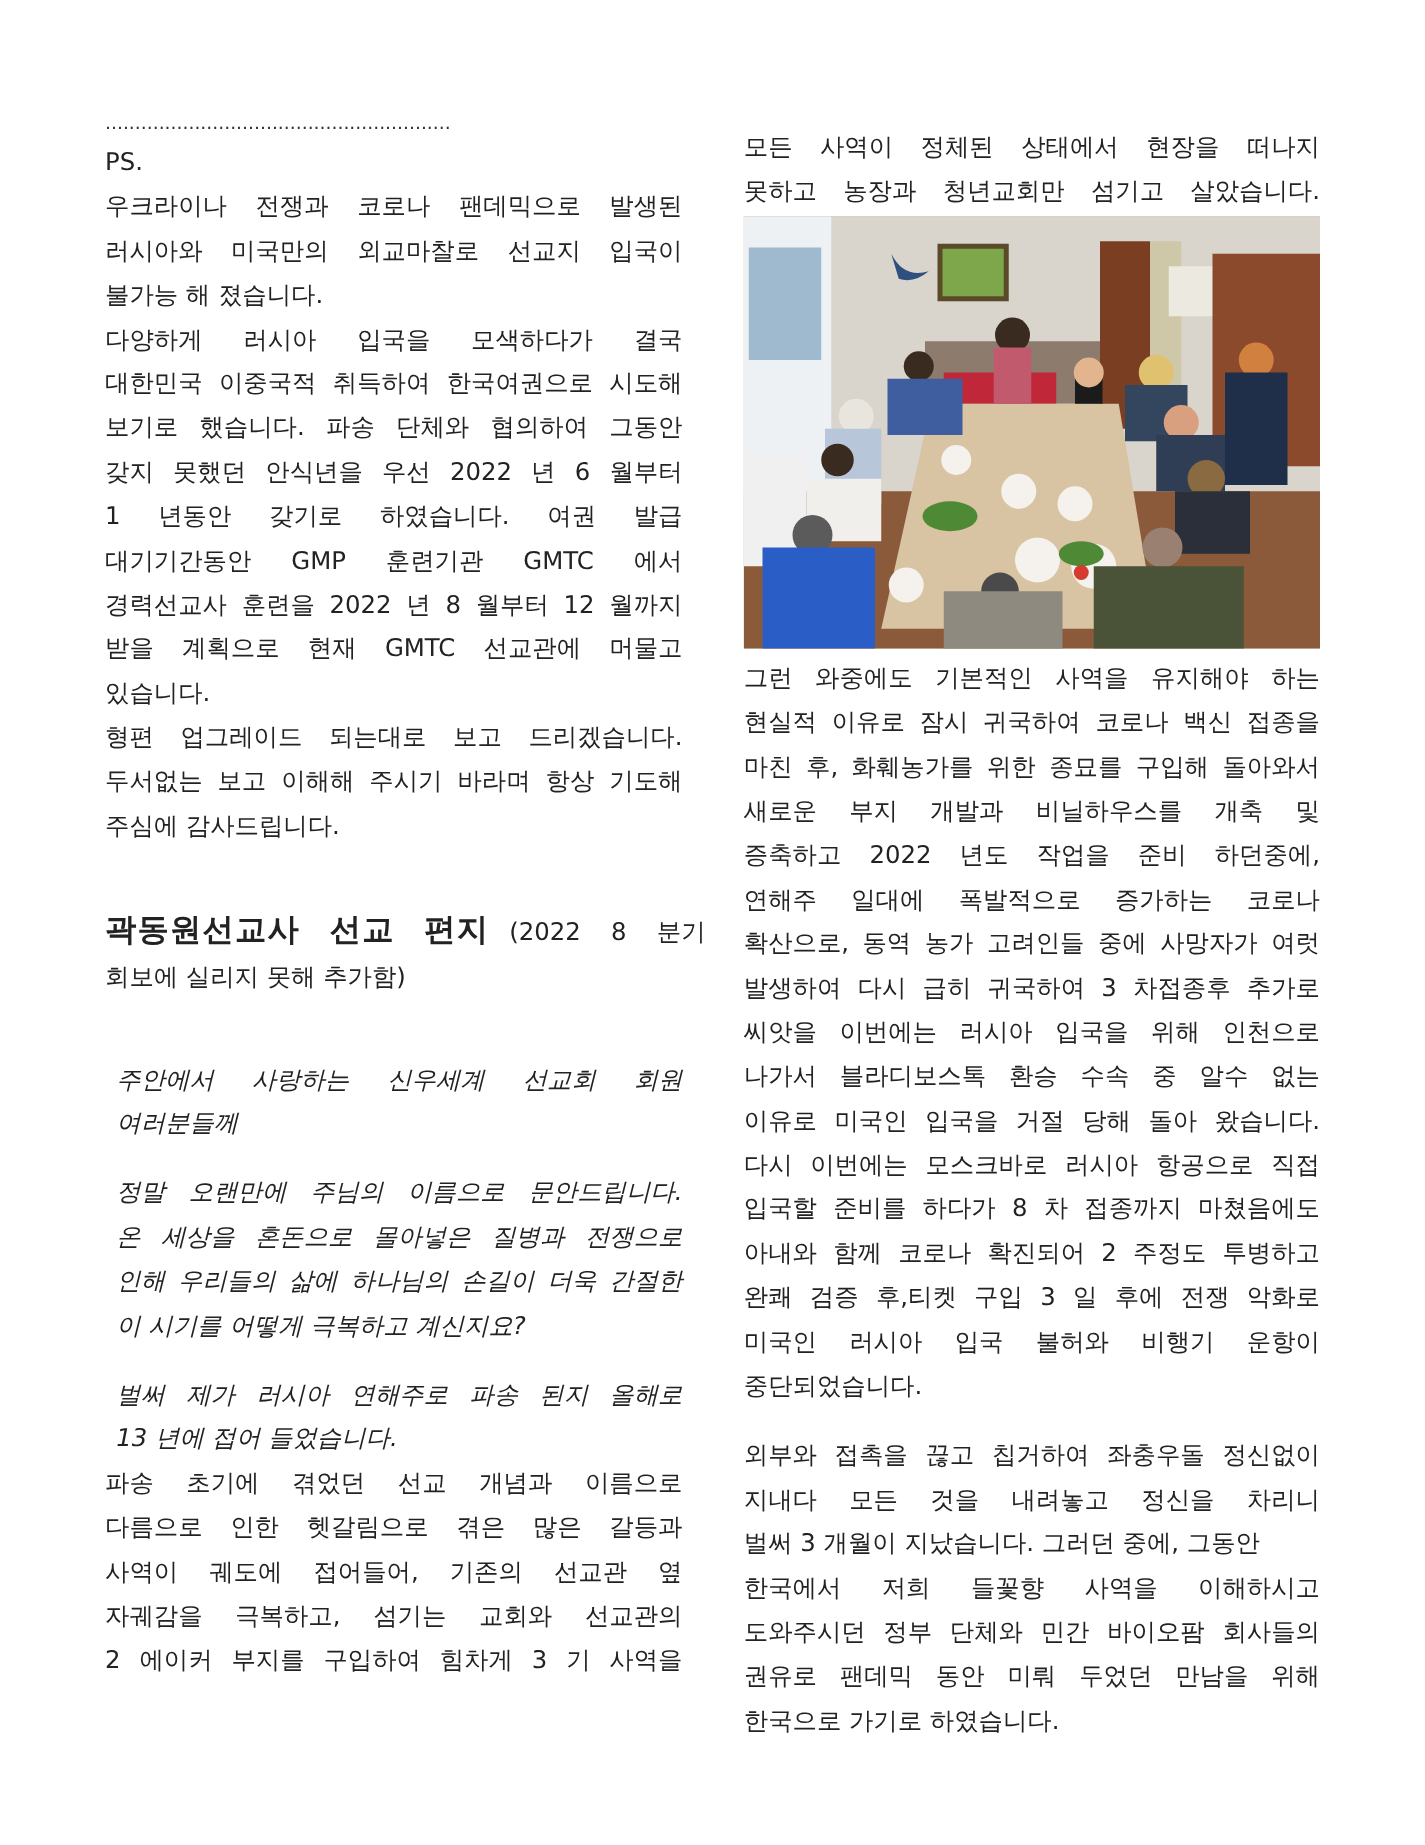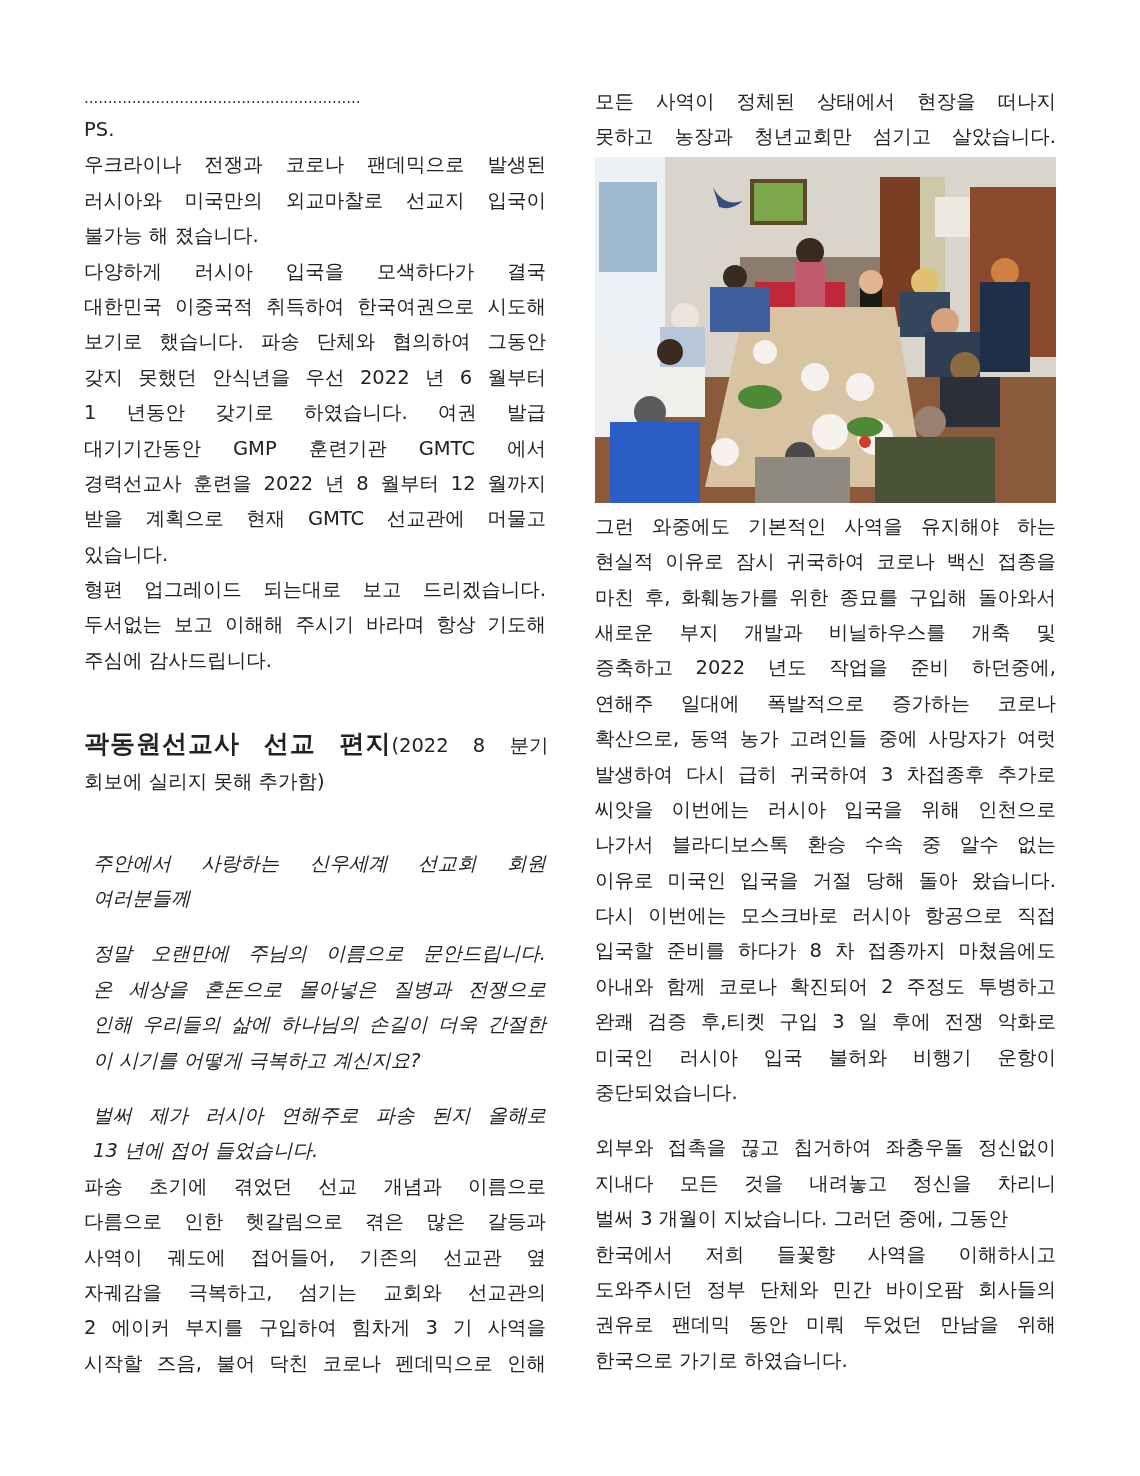--- a/index.html
+++ b/index.html
@@ -1,28 +1,28 @@
 <!DOCTYPE html>
 <html><head>
 <meta charset="utf-8">
 <style>
   html, body { margin:0; padding:0; background:#ffffff; }
   body { width:1140px; height:1476px; position:relative; overflow:hidden;
          font-family:"DejaVu Sans", "Liberation Sans", sans-serif; color:#222; }
   .col { position:absolute; }
   .col-left { left:84px; top:88px; width:462px; }
-  .col-right { left:595px; top:84px; width:461px; }
+  .col-right { left:595px; top:100px; width:461px; }
   .line { font-size:19.5px; line-height:35.4px; height:35.4px; white-space:nowrap;
           text-align:justify; text-align-last:justify; letter-spacing:0px; }
   .line.last { text-align:left; text-align-last:left; }
   .dots { font-size:15px; line-height:20px; color:#333; letter-spacing:0px; height:24px; overflow:hidden; white-space:nowrap; }
   .gap-m { height:20px; }
   .gap-l { height:46px; }
   .indent { padding-left:9px;font-style:italic; }
-  .heading-line { font-size:19.5px; line-height:40px; height:40px; white-space:nowrap; display:flex; align-items:baseline; justify-content:space-between; }
+  .heading-line { font-size:19.5px; line-height:40px; height:40px; white-space:nowrap; display:flex; align-items:baseline; justify-content:space-between;gap:16px; }
   .heading-title { font-weight:bold; font-size:25px; letter-spacing:1px; word-spacing:14px; }
   .heading-sub { font-size:19.5px; word-spacing:18px; }
   .photo { width:461px; height:346px; margin:2px 0 6px 0; position:relative; overflow:hidden;
            background:#cdbfad; }
   .photo svg { display:block; }
 </style>
 </head>
 <body>
 
 <div class="col col-left">
@@ -83,21 +83,20 @@
     <div class="line">벌써 제가 러시아 연해주로 파송 된지 올해로</div>
     <div class="line last">13 년에 접어 들었습니다.</div>
   </div>
 
   <div>
     <div class="line">파송 초기에 겪었던 선교 개념과 이름으로</div>
     <div class="line">다름으로 인한 헷갈림으로 겪은 많은 갈등과</div>
     <div class="line">사역이 궤도에 접어들어, 기존의 선교관 옆</div>
     <div class="line">자궤감을 극복하고, 섬기는 교회와 선교관의</div>
     <div class="line">2 에이커 부지를 구입하여 힘차게 3 기 사역을</div>
-    <div class="line">시작할 즈음, 불어 닥친 코로나 펜데믹으로 인해</div>
   </div>
 </div>
 
 <div class="col col-right">
   <div>
     <div class="line">모든 사역이 정체된 상태에서 현장을 떠나지</div>
     <div class="line">못하고 농장과 청년교회만 섬기고 살았습니다.</div>
   </div>
 
   <div class="photo">

